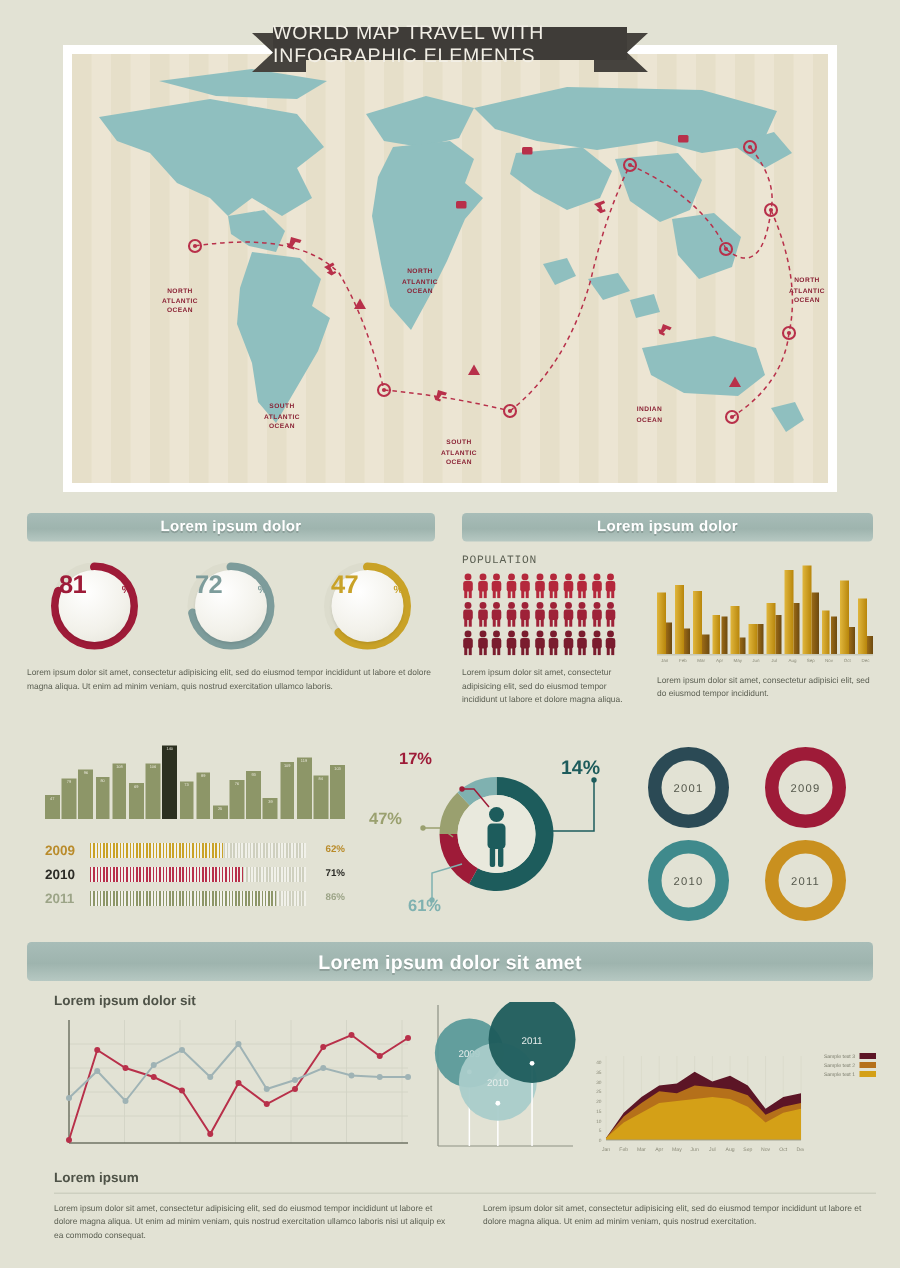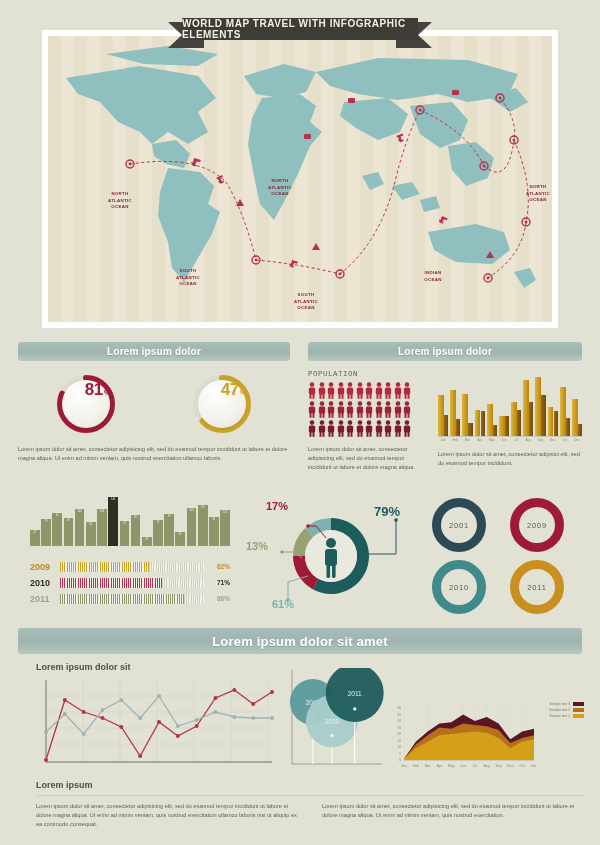--- a/index.html
+++ b/index.html
@@ -22,40 +22,40 @@
   .ocean-label { position: absolute; font-size: 4.4px; letter-spacing: .3px; font-weight: bold;
     color: #8a2134; text-align: center; line-height: 1.5; text-transform: uppercase; }
 
   
   .ribbon { position: absolute; left: 168px; top: 18px; width: 264px; height: 26px; z-index: 5; }
   .ribbon-tail { position: absolute; top: 4px; width: 36px; height: 26px; background: #46433e; }
   .ribbon-tail.l { left: 0; clip-path: polygon(0 0, 100% 0, 100% 100%, 0 100%, 14px 50%); }
   .ribbon-tail.r { right: 0; clip-path: polygon(0 0, 100% 0, calc(100% - 14px) 50%, 100% 100%, 0 100%); }
   .ribbon-main { position: absolute; left: 14px; right: 14px; top: 0; height: 22px;
     background: #3f3c38; display: flex; align-items: center; justify-content: center; }
-  .ribbon-main span { color: #f2efe6; font-size: 10px; font-weight: bold; letter-spacing: .55px; }
+  .ribbon-main span { color: #f2efe6; font-size: 13px; font-weight: normal; letter-spacing: .55px; }
 
   
   .bar-head { background: linear-gradient(180deg,#a8bdb8 0%, #9eb4ae 55%, #b6c8c2 100%);
     border-radius: 3px; height: 19px; display: flex; align-items: center; justify-content: center; }
   .bar-head span { color: #fff; font-size: 10px; font-weight: bold; letter-spacing: .2px;
     text-shadow: 0 1px 0 rgba(0,0,0,.15); }
   .bar-head.big { height: 26px; }
   .bar-head.big span { font-size: 13px; }
 
   
   .panel { position: absolute; }
   .body-text { font-size: 5.6px; line-height: 1.65; color: #5b5f52; }
 
   
   .gauges { display: flex; justify-content: space-around; margin-top: 12px; }
   .gauge { position: relative; width: 62px; height: 62px; }
   .gauge .core { position: absolute; left: 7px; top: 7px; width: 48px; height: 48px;
     border-radius: 50%; background: radial-gradient(circle at 38% 30%, #ffffff 0%, #f2f1ea 60%, #e3e2d7 100%);
-    display: flex; align-items: baseline; justify-content: flex-end;
+    display: flex; align-items: baseline; justify-content: space-between;
     box-shadow: 0 1px 2px rgba(0,0,0,.10); }
   .gauge .num { font-size: 17px; font-weight: bold; letter-spacing: -.5px; }
   .gauge .pct { font-size: 7px; font-weight: bold; margin-left: 1px; }
 
   
   .pop-label { font-size: 7.5px; color: #5b5f52; letter-spacing: .5px; margin-bottom: 4px; font-family: Liberation Mono, monospace; }
   .pop-grid { display: flex; flex-direction: column; gap: 2px; }
   .pop-row { display: flex; gap: 1.5px; }
 
   
@@ -225,20 +225,27 @@
     <div class="gauges" id="gauges">
         <div class="gauge"><svg width="62" height="62" viewBox="0 0 62 62">
             <circle cx="31" cy="31" r="26" fill="none" stroke="#dcdccd" stroke-width="6"></circle>
             <circle cx="31" cy="31" r="26" fill="none" stroke="#9e1b38" stroke-width="6" stroke-linecap="round" stroke-dasharray="132.3238825692021 163.36281798666926" transform="rotate(-90 31 31)"></circle>
           </svg><div class="core">
             <span class="num" style="color: rgb(158, 27, 56);">81</span>
             <span class="pct" style="color: rgb(158, 27, 56);">%</span>
           </div></div>
         <div class="gauge"><svg width="62" height="62" viewBox="0 0 62 62">
             <circle cx="31" cy="31" r="26" fill="none" stroke="#dcdccd" stroke-width="6"></circle>
+            <circle cx="31" cy="31" r="26" fill="none" stroke="#7d9c9b" stroke-width="6" stroke-linecap="round" stroke-dasharray="117.62122895040186 163.36281798666926" transform="rotate(-90 31 31)"></circle>
+          </svg><div class="core">
+            <span class="num" style="color: rgb(125, 156, 155);">72</span>
+            <span class="pct" style="color: rgb(125, 156, 155);">%</span>
+          </div></div>
+        <div class="gauge"><svg width="62" height="62" viewBox="0 0 62 62">
+            <circle cx="31" cy="31" r="26" fill="none" stroke="#dcdccd" stroke-width="6"></circle>
             <circle cx="31" cy="31" r="26" fill="none" stroke="#c9a227" stroke-width="6" stroke-linecap="round" stroke-dasharray="102.91857533160163 163.36281798666926" transform="rotate(-90 31 31)"></circle>
           </svg><div class="core">
             <span class="num" style="color: rgb(201, 162, 39);">47</span>
             <span class="pct" style="color: rgb(201, 162, 39);">%</span>
           </div></div>
       </div>
     <div class="body-text" style="margin-top:10px;">Lorem ipsum dolor sit amet, consectetur adipisicing elit, sed do eiusmod tempor incididunt ut labore et dolore magna aliqua. Ut enim ad minim veniam, quis nostrud exercitation ullamco laboris.</div>
   </div>
 
   <div class="panel" style="left:308px; top:342px; width:274px;">
@@ -637,23 +644,23 @@
       <g stroke="#7fb1b0" stroke-width="1" fill="none">
         <path d="M42,104 L42,86 L62,80"></path>
         </g>
       <circle cx="42" cy="104" r="1.8" fill="#7fb1b0"></circle>
       <g stroke="#1d5c5c" stroke-width="1" fill="none">
         <path d="M150,24 L150,58 L118,58"></path>
         </g>
       <circle cx="150" cy="24" r="1.8" fill="#1d5c5c"></circle>
     </svg>
     <div class="callout" style="left:20px; top:4px; color:#9e1b38;">17%</div>
-    <div class="callout" style="left:0px; top:44px; color:#9aa06f;">13%</div>
+    <div class="callout" style="left:0px; top:44px; color:#9aa06f;">47%</div>
     <div class="callout" style="left:26px; top:102px; color:#7fb1b0;">61%</div>
-    <div class="callout" style="left:128px; top:8px; color:#1d5c5c; font-size:13px;">79%</div>
+    <div class="callout" style="left:128px; top:8px; color:#1d5c5c; font-size:13px;">14%</div>
   </div>
 
   <div class="panel" style="left:432px; top:498px; width:150px; height:118px;">
     <div id="rings" style="position:relative; width:150px; height:118px;">
         <div class="ring" style="left: 0px; top: 0px; border: 9px solid rgb(43, 74, 85); background: transparent;">
           <span class="lbl" style="color: rgb(85, 88, 76);">2001</span>
         </div>
         <div class="ring" style="left: 78px; top: 0px; border: 9px solid rgb(158, 27, 56); background: transparent;">
           <span class="lbl" style="color: rgb(85, 88, 76);">2009</span>
         </div>

